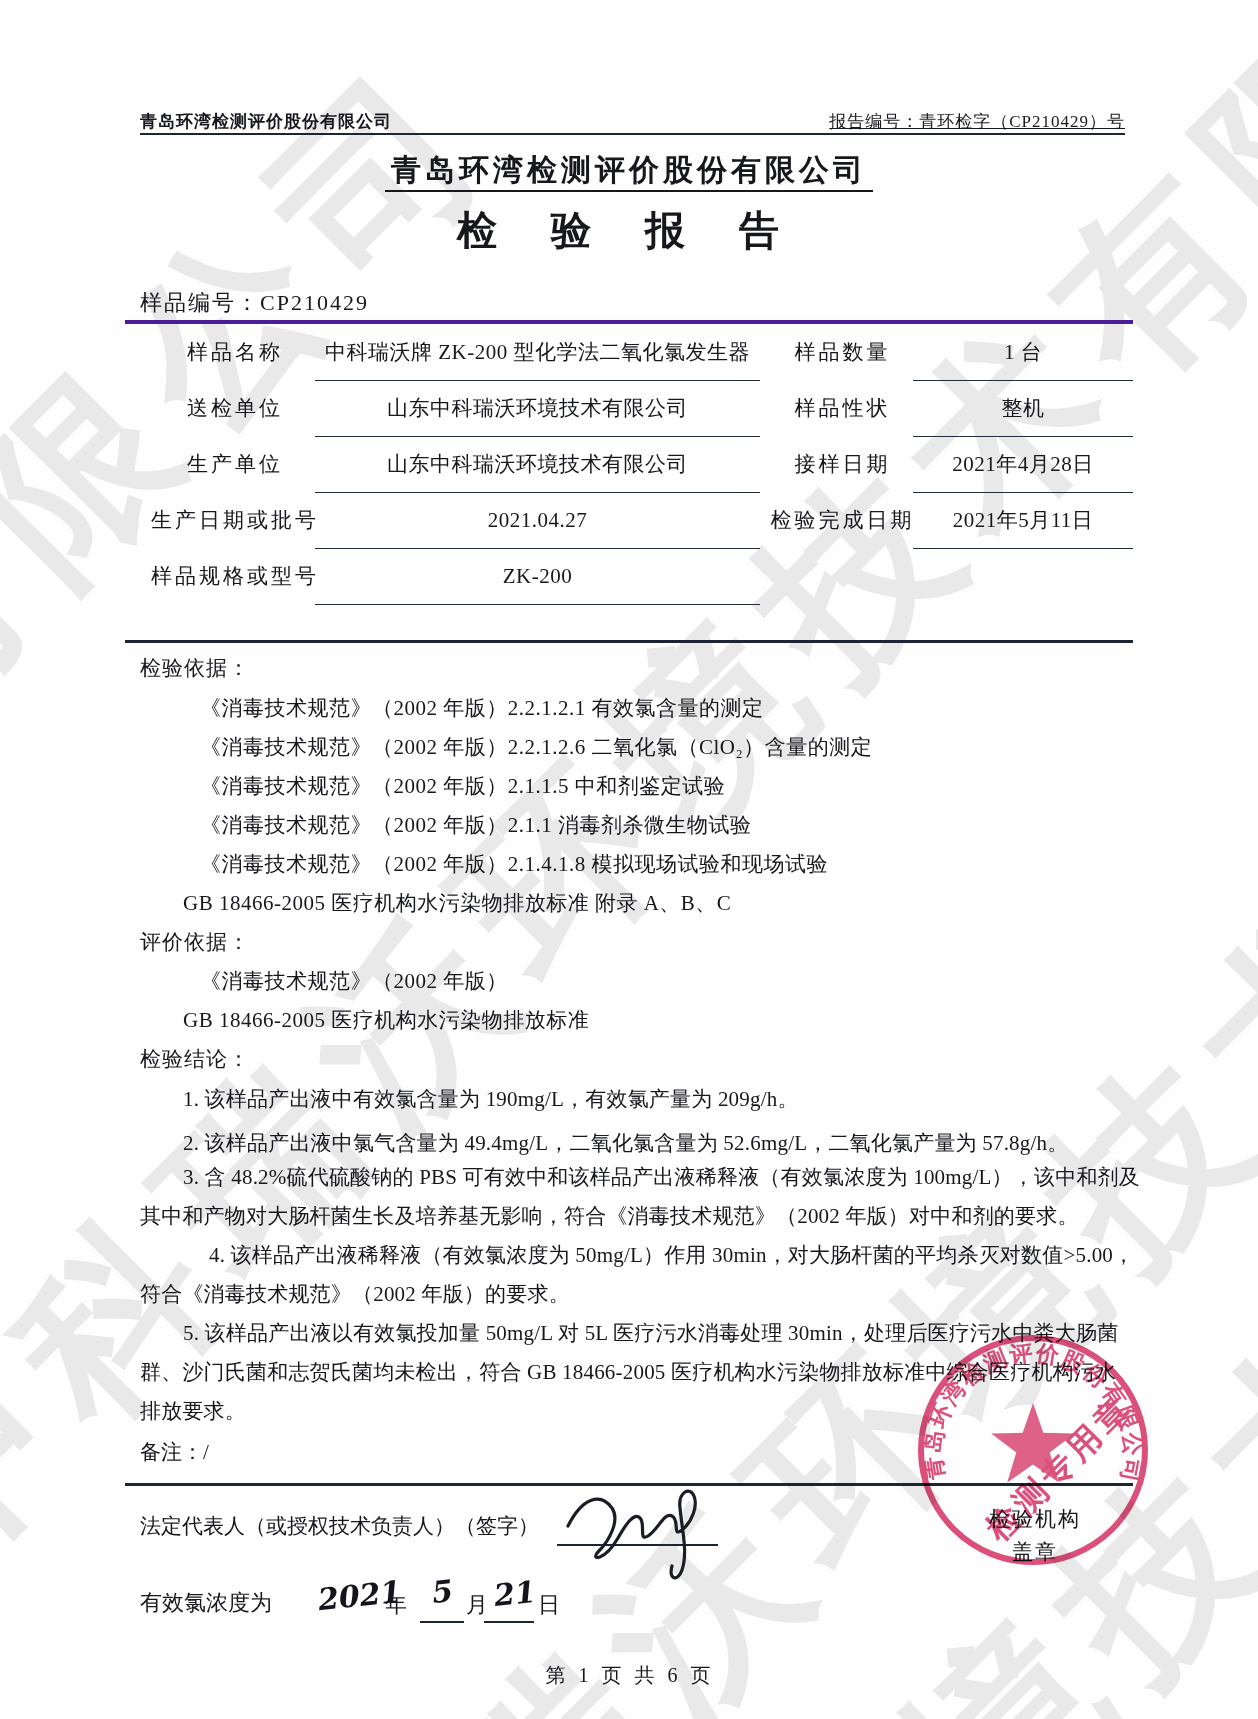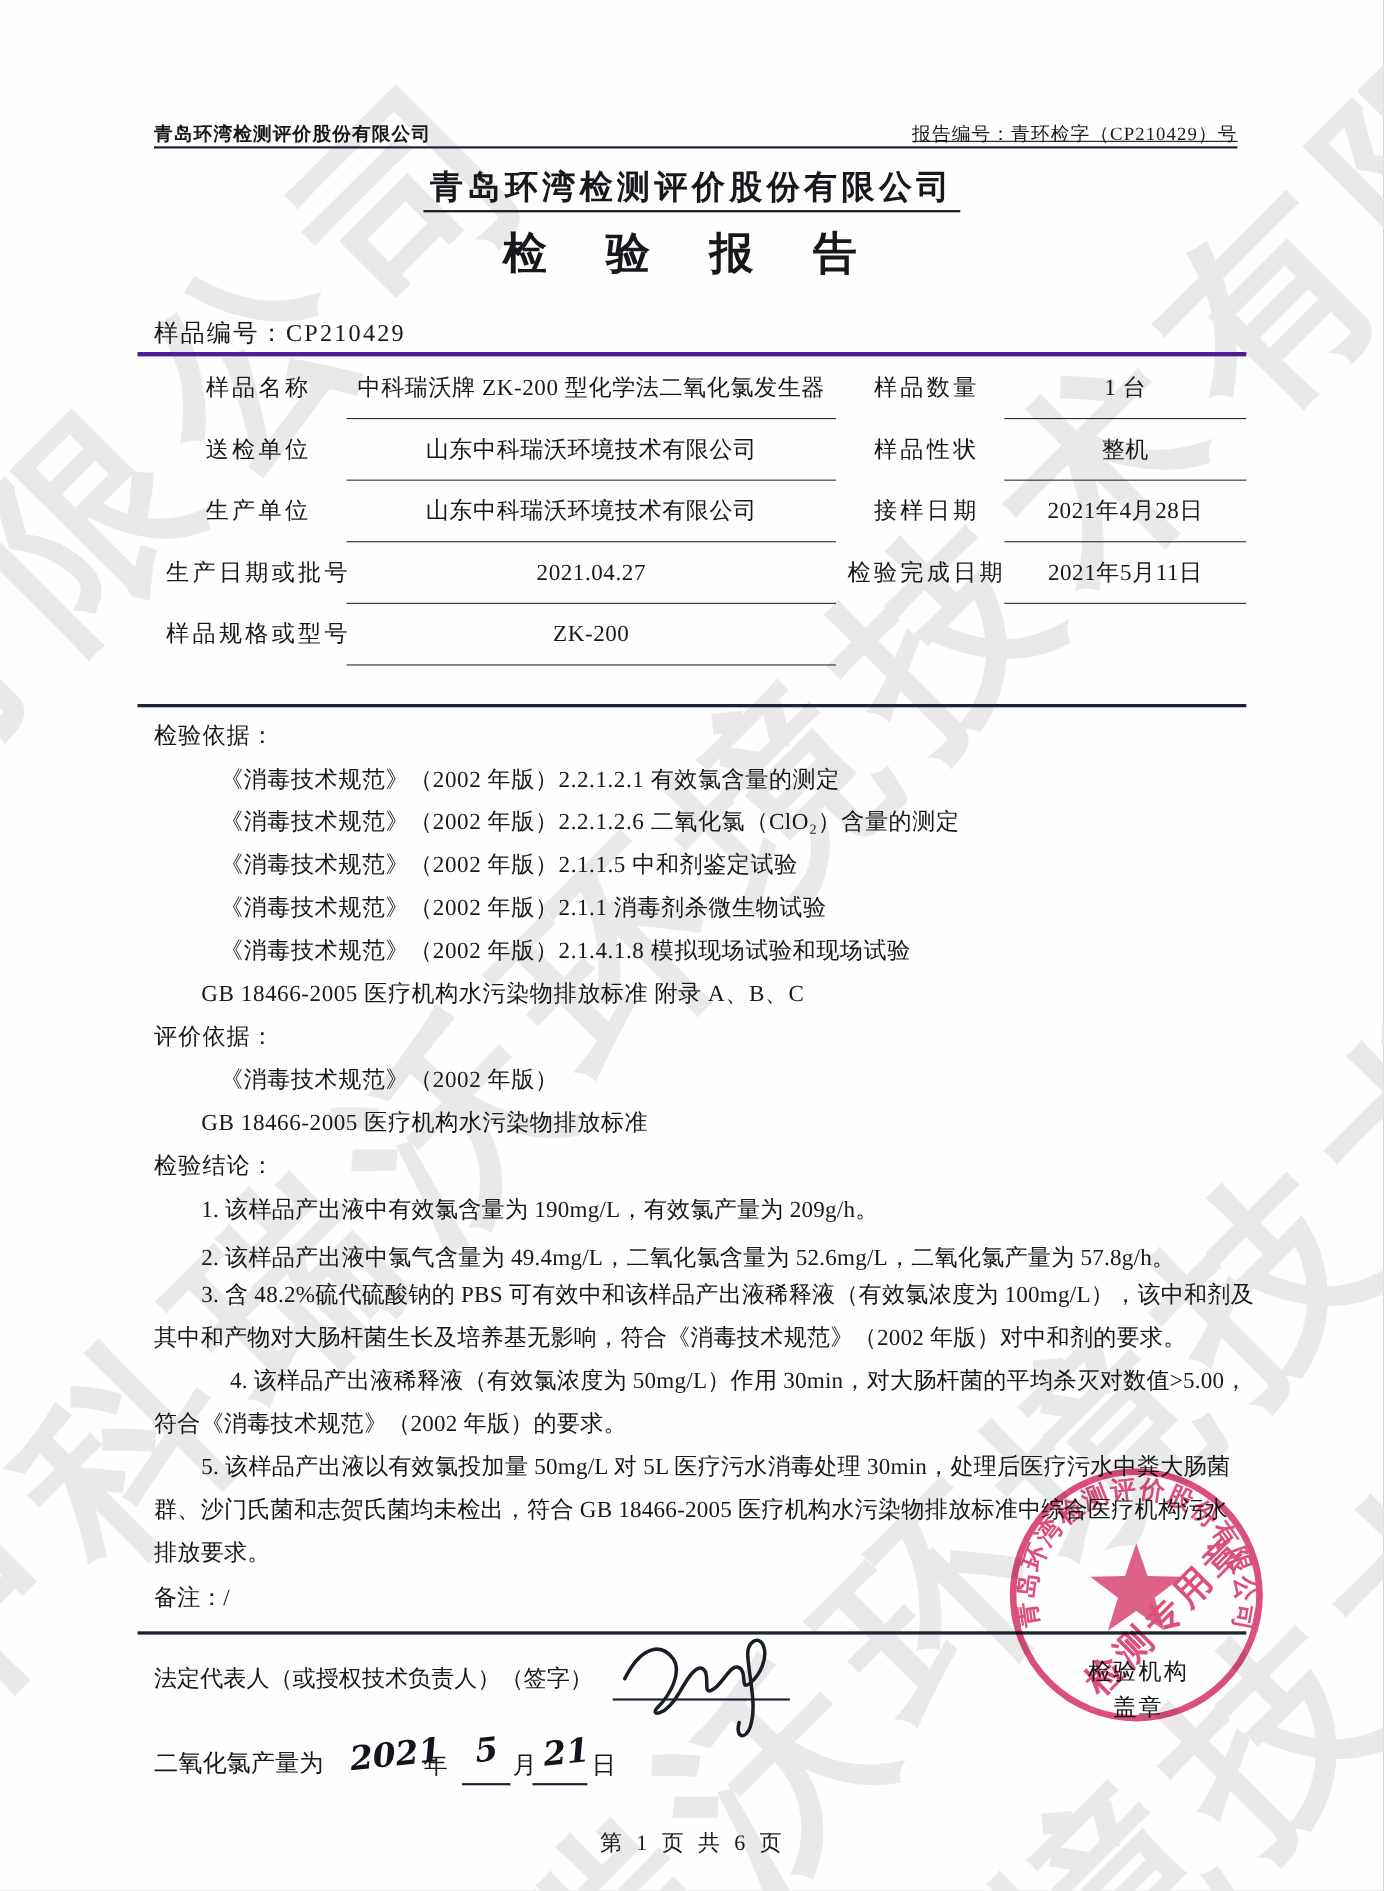--- a/index.html
+++ b/index.html
@@ -149,21 +149,21 @@
 
   <div class="abs remark">备注：/</div>
   <div class="rule rule2"></div>
 
   <div class="abs legal">法定代表人（或授权技术负责人）（签字）</div>
   <div class="abs sig-line"></div>
   <svg class="sig-svg" width="170" height="110" viewBox="0 0 170 110">
     <path d="M8,48 C22,20 40,14 52,30 C60,42 50,62 38,74 C30,82 44,84 58,60 C66,46 74,34 80,40 C86,46 78,64 88,58 C98,52 104,34 112,38 C120,42 112,60 122,52 C132,44 138,28 134,18 C130,8 118,14 120,30 C122,52 128,74 122,92 C118,104 108,102 112,88" fill="none" stroke="#1a1c26" stroke-width="3.2" stroke-linecap="round"></path>
   </svg>
 
-  <div class="abs review">二氧化氯产量为</div>
+  <div class="abs review">有效氯浓度为</div>
   <div class="hand hy">2021</div>
   <div class="abs ylab">年</div>
   <div class="u1"></div>
   <div class="hand hm">5</div>
   <div class="abs mlab">月</div>
   <div class="u2"></div>
   <div class="hand hd">21</div>
   <div class="abs dlab">日</div>
 
   <div class="abs stamp-caption">

